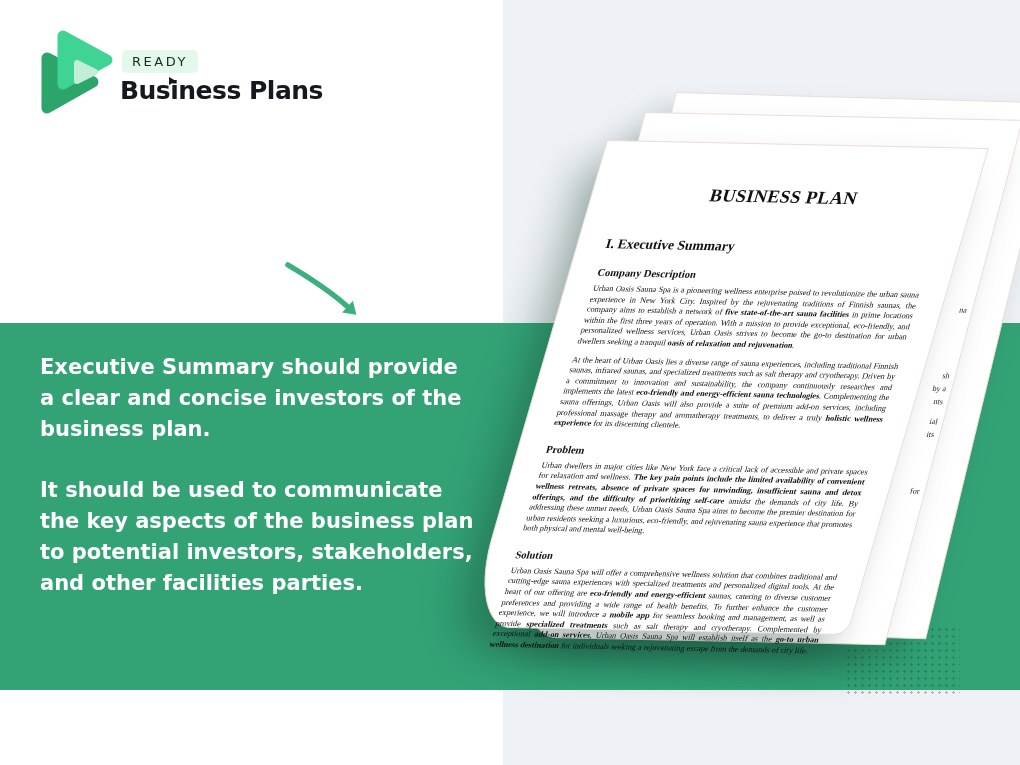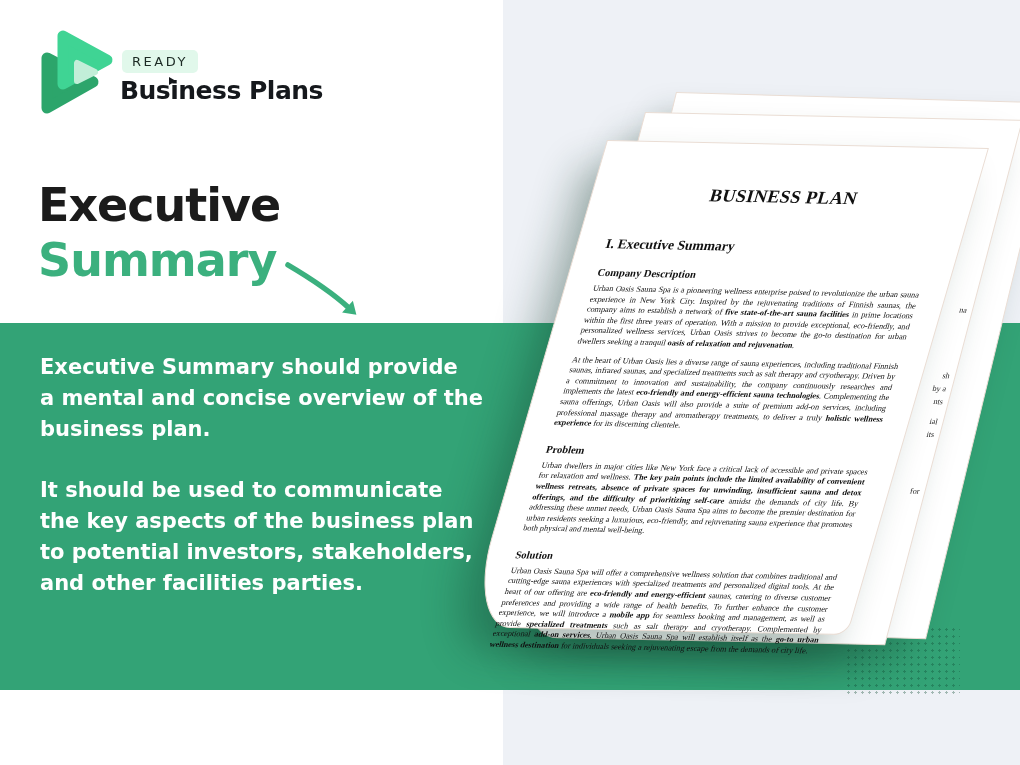--- a/index.html
+++ b/index.html
@@ -91,33 +91,29 @@
     <svg width="84" height="90" viewBox="0 0 84 90">
       <path d="M13,30 L13,80 L59,54 Z" fill="var(--logo_dark_green)" stroke="var(--logo_dark_green)" stroke-width="11" stroke-linejoin="round"></path>
       <path d="M29,8 L29,56 L73,32 Z" fill="var(--logo_light_green)" stroke="var(--logo_light_green)" stroke-width="11" stroke-linejoin="round"></path>
       <path d="M43,35 L43,53 L61,44 Z" fill="var(--logo_pale_green)" stroke="var(--logo_pale_green)" stroke-width="6" stroke-linejoin="round"></path>
     </svg>
     <div class="logo-badge">READY</div>
     <div class="logo-wordmark">Business Plans</div>
     <div class="i-play"></div>
   </div>
 
-  <div class="hero-title">
-    <div class="l1">Executive</div>
-    <div class="l2">Summary</div>
-  </div>
 
   <svg class="hero-arrow" width="88" height="66" viewBox="0 0 88 66">
     <path d="M5,7 Q44,30 66,50" fill="none" stroke="var(--heading_green)" stroke-width="5.5" stroke-linecap="round"></path>
     <polygon points="73.4,56.7 59.1,54.6 69.9,42.8" fill="var(--heading_green)"></polygon>
   </svg>
 
   <div class="band-copy">
     <p>Executive Summary should provide
-a mental and concise overview of the
+a clear and concise investors of the
 business plan.</p>
     <p>It should be used to communicate
 the key aspects of the business plan
 to potential investors, stakeholders,
 and other facilities parties.</p>
   </div>
 
   <div class="page page-back"></div>
 
   <div class="page page-middle">

